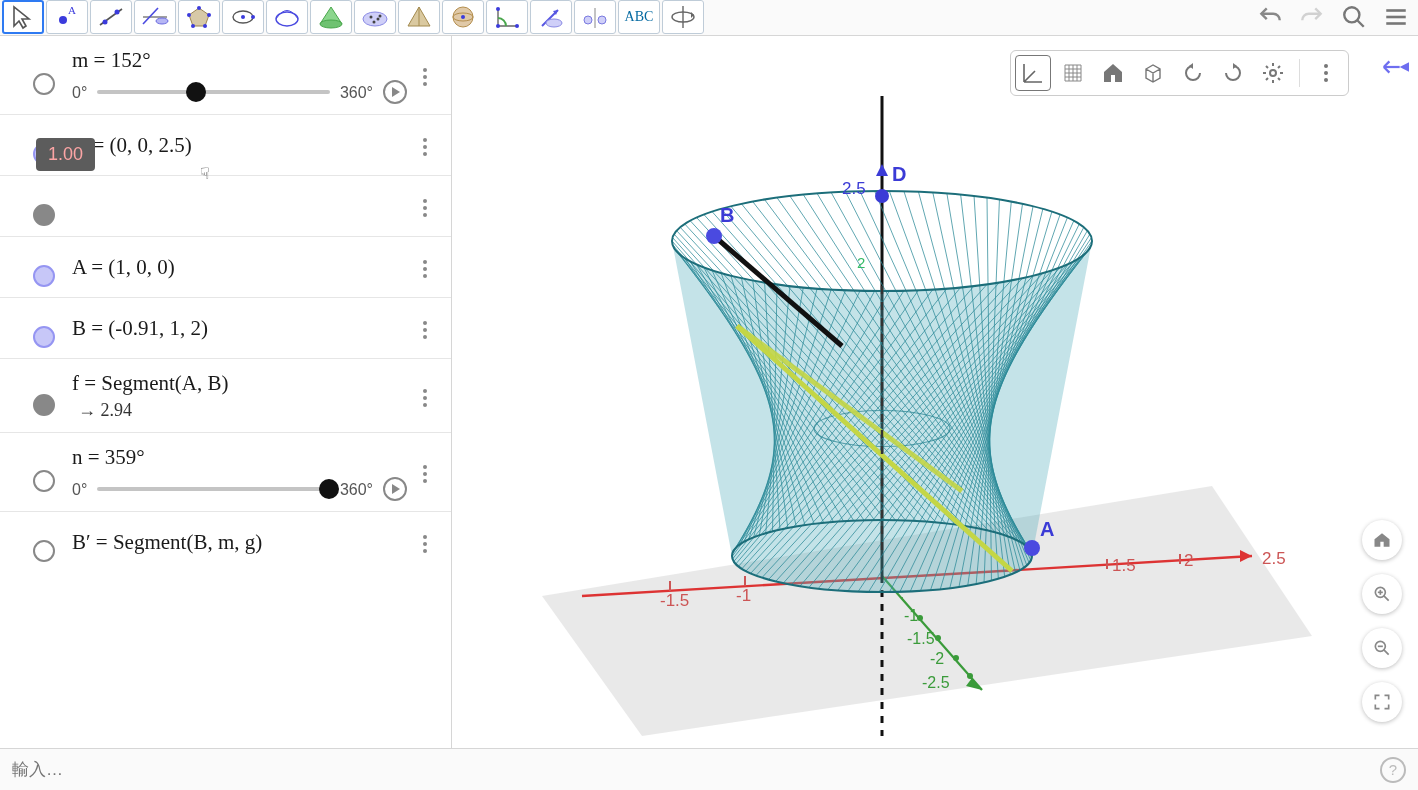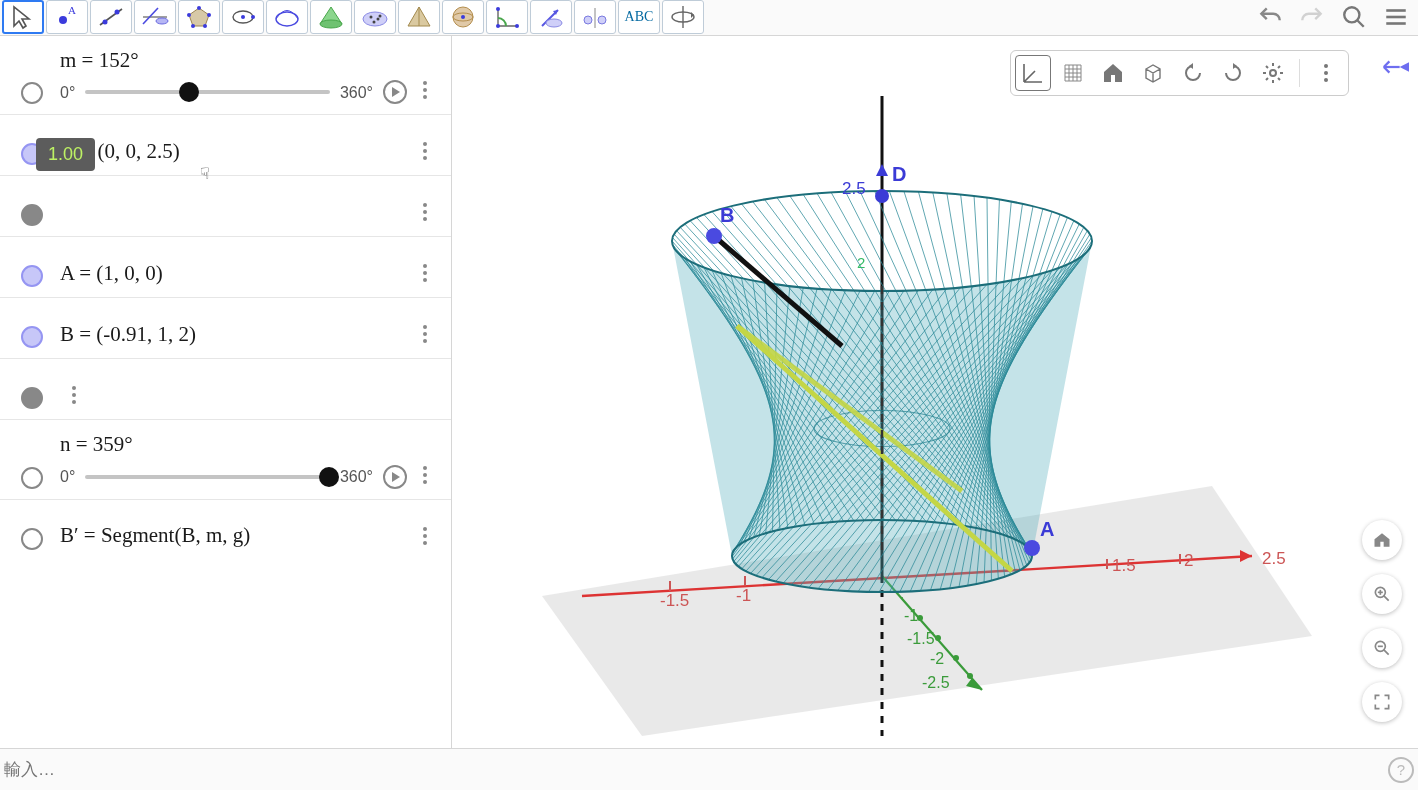--- a/index.html
+++ b/index.html
@@ -26,21 +26,21 @@
   
   .main { display: flex; height: calc(790px - 36px - 42px); }
   .algebra-panel {
     width: 452px; border-right: 1px solid #d6d6d6; overflow-y: auto; background: #fff;
     position: relative;
   }
   .graphics-panel { flex: 1; position: relative; background: #fff; }
 
   
   .alg-row {
-    display: flex; align-items: flex-end; border-bottom: 1px solid #e6e6e6; padding: 10px 6px 10px 4px;
+    display: flex; align-items: center; border-bottom: 1px solid #e6e6e6; padding: 10px 6px 10px 16px;
     position: relative;
   }
   .vis-col { width: 56px; display:flex; justify-content:center; align-items:flex-start; padding-top:18px; }
   .vis-circle {
     width: 22px; height: 22px; border: 2px solid #888; border-radius: 50%; background:#fff;
     cursor: pointer;
   }
   .vis-circle.lightblue { border-color: #9595f2; background: #c7c7f8; }
   .vis-circle.gray  { border-color: #888; background: #888; }
   .alg-body { flex: 1; font-size: 21px; font-family: 'Times New Roman', serif; color:#1a1a1a; line-height:1.35; padding-right:4px; }
@@ -57,21 +57,21 @@
     position:absolute; top:50%; transform:translate(-50%,-50%); width:20px; height:20px;
     background:#111; border-radius:50%; cursor:grab;
   }
   .play-btn {
     width:24px; height:24px; border:2px solid #888; border-radius:50%; display:flex;
     align-items:center; justify-content:center; cursor:pointer;
   }
   .play-btn::after { content:''; border-left:8px solid #888; border-top:5px solid transparent; border-bottom:5px solid transparent; margin-left:2px;}
 
   .tooltip-badge {
-    position:absolute; left:36px; top:102px; background:#5c5c5c; color:#bef264; font-size:18px;
+    position:absolute; left:36px; top:102px; background:#5c5c5c; color:#fca5a5; font-size:18px;
     padding:6px 12px; border-radius:4px; font-family:Arial; z-index:5;
   }
 
   
   .gfx-strip {
     position:absolute; top:14px; left:558px; display:flex; align-items:center; gap:4px;
     background:#fff; padding:4px; border:1px solid #ccc; border-radius:6px;
   }
   .gfx-strip .gfx-btn {
     width:36px; height:36px; display:flex; align-items:center; justify-content:center; cursor:pointer;
@@ -92,21 +92,21 @@
   
   .float-stack { position:absolute; right:16px; bottom:26px; display:flex; flex-direction:column; gap:14px; }
   .float-btn {
     width:40px; height:40px; border-radius:50%; background:#fff; box-shadow:0 1px 4px rgba(0,0,0,.25);
     display:flex; align-items:center; justify-content:center; color:#777; cursor:pointer;
   }
   .float-btn svg { width:20px; height:20px; }
 
   
   .input-bar {
-    height:42px; border-top:1px solid #d6d6d6; display:flex; align-items:center; padding:0 4px;
+    height:42px; border-top:1px solid #d6d6d6; display:flex; align-items:center; padding:0 12px;
     background:#fafafa;
   }
   .input-bar input {
     flex:1; height:30px; border:none; outline:none; background:transparent; font-size:17px;
     font-family: Arial; color:#555;
   }
   .help-btn {
     width:26px; height:26px; border:2px solid #bbb; border-radius:50%; color:#bbb;
     display:flex; align-items:center; justify-content:center; font-size:15px; cursor:pointer; font-family:Arial;
   }
@@ -338,20 +338,24 @@
           <span></span>
           <span></span>
           <span></span>
         </div>
     </div>
 
     <div class="alg-row">
       <div class="vis-col">
           <div class="vis-circle gray"></div>
         </div>
+      <div class="alg-body">
+        <div>f = Segment(A, B)</div>
+        <div class="sub">→ 2.94</div>
+      </div>
       <div class="more-btn">
           <span></span>
           <span></span>
           <span></span>
         </div>
     </div>
 
     <div class="alg-row">
       <div class="vis-col">
           <div class="vis-circle"></div>

